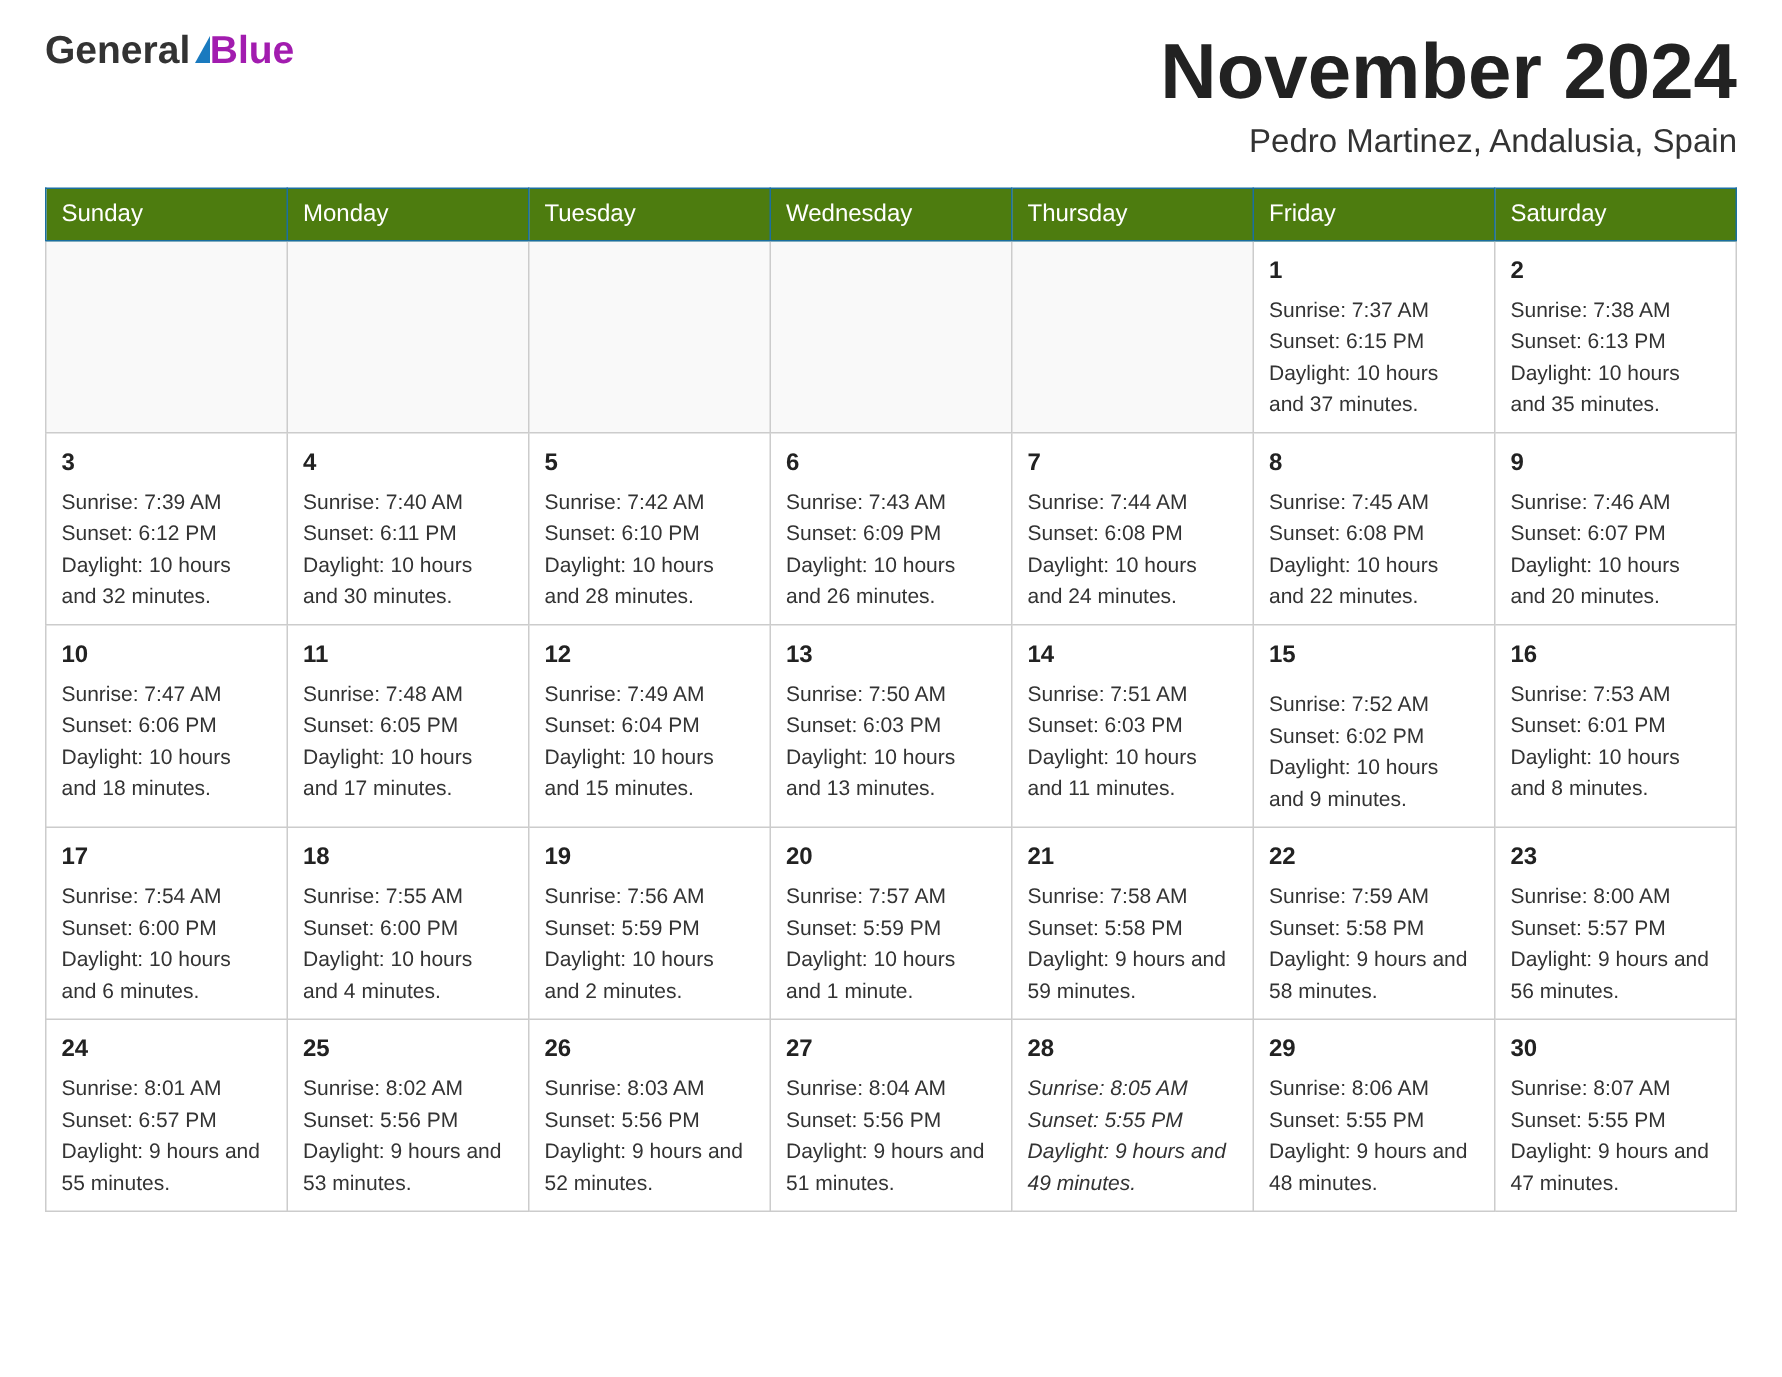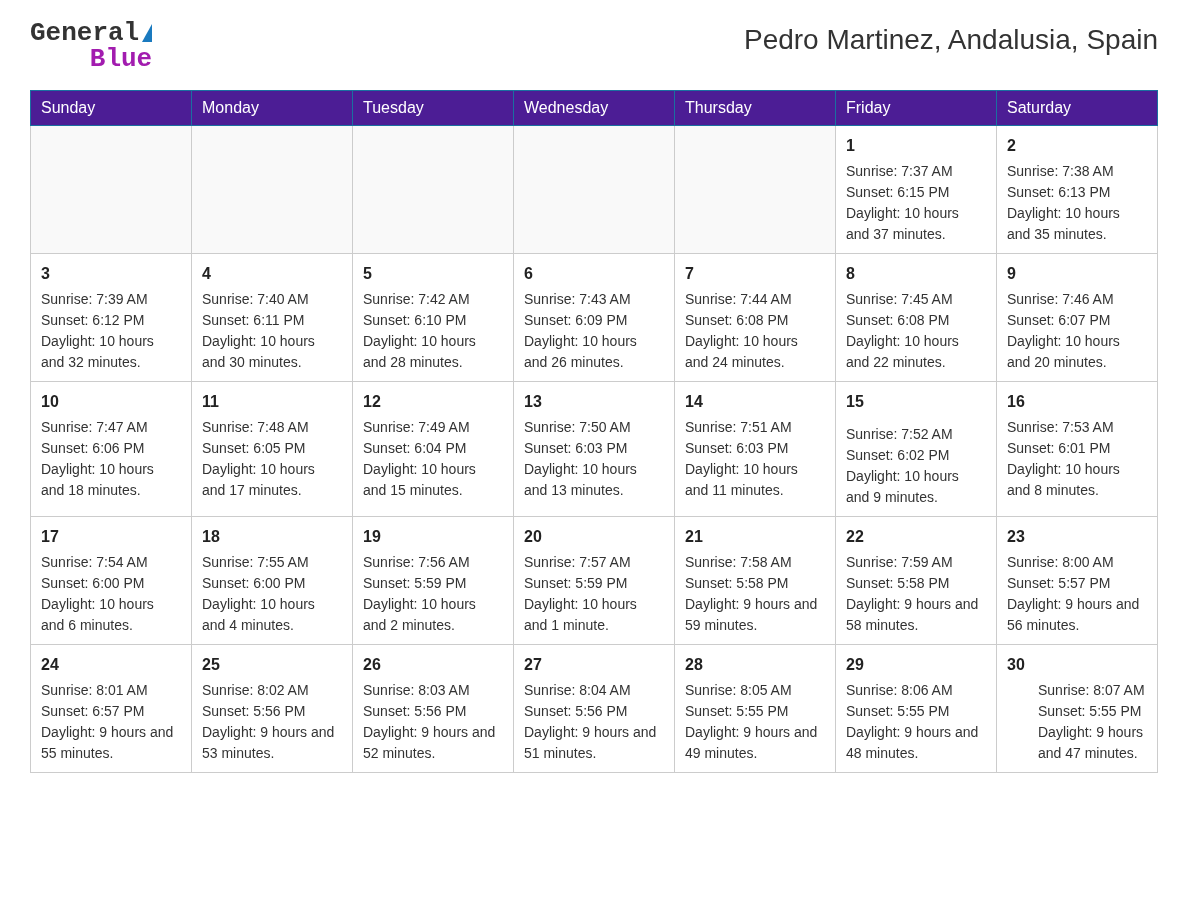--- a/index.html
+++ b/index.html
@@ -11,23 +11,22 @@
       min-height: 918px;
     }
     .header {
       display: flex;
       justify-content: space-between;
       align-items: flex-start;
       margin-bottom: 18px;
     }
     .logo {
       display: flex;
-      flex-direction: column;
-      align-items: flex-end;
-      font-family: Liberation Mono, monospace;
+      flex-direction: row;
+      align-items: center;
     }
     .logo-general {
       font-size: 26px;
       font-weight: bold;
       color: #333;
       line-height: 1;
     }
     .logo-blue {
       font-size: 26px;
       font-weight: bold;
@@ -46,31 +45,31 @@
     .title-block {
       text-align: right;
     }
     .month-title {
       font-size: 52px;
       font-weight: bold;
       color: #222;
       line-height: 1.1;
     }
     .location {
-      font-size: 28px;
+      font-size: 22px;
       color: #333;
       margin-top: 4px;
     }
     table {
       width: 100%;
       border-collapse: collapse;
       table-layout: fixed;
     }
     thead tr {
-      background-color: #4c1d95;
+      background-color: #4d7c0f;
       margin-left: 34px;
     }
     thead th {
       color: #ffffff;
       font-size: 16px;
       font-weight: normal;
       padding: 8px 10px;
       text-align: left;
       border: 1px solid #1a6fa0;
     }
@@ -107,20 +106,21 @@
 
 <div class="header">
   <div class="logo">
     <div style="display:flex; align-items:center;">
       <span class="logo-general">General</span>
       <span class="logo-triangle"></span>
     </div>
     <span class="logo-blue">Blue</span>
   </div>
   <div class="title-block">
+    <div class="month-title">November 2024</div>
     <div class="location">Pedro Martinez, Andalusia, Spain</div>
   </div>
 </div>
 
 <table>
   <thead>
     <tr>
     <th>Sunday</th>
         <th>Monday</th>
         <th>Tuesday</th>
@@ -302,31 +302,31 @@
 Daylight: 9 hours and 52 minutes.</div>
         </td>
         <td>
           <span class="day-number">27</span>
           <div class="day-info" style="white-space: pre-line;">Sunrise: 8:04 AM
 Sunset: 5:56 PM
 Daylight: 9 hours and 51 minutes.</div>
         </td>
         <td>
           <span class="day-number">28</span>
-          <div class="day-info" style="white-space: pre-line;">Sunrise: 8:05 AM
+          <div class="day-info" style="white-space: pre-line; font-style: italic;">Sunrise: 8:05 AM
 Sunset: 5:55 PM
 Daylight: 9 hours and 49 minutes.</div>
         </td>
         <td>
           <span class="day-number">29</span>
           <div class="day-info" style="white-space: pre-line;">Sunrise: 8:06 AM
 Sunset: 5:55 PM
 Daylight: 9 hours and 48 minutes.</div>
         </td>
         <td>
           <span class="day-number">30</span>
-          <div class="day-info" style="white-space: pre-line; margin-left: 31px;">Sunrise: 8:07 AM
+          <div class="day-info" style="white-space: pre-line;">Sunrise: 8:07 AM
 Sunset: 5:55 PM
 Daylight: 9 hours and 47 minutes.</div>
         </td>
       </tr>
     </tbody>
 </table>
 
 </body></html>

